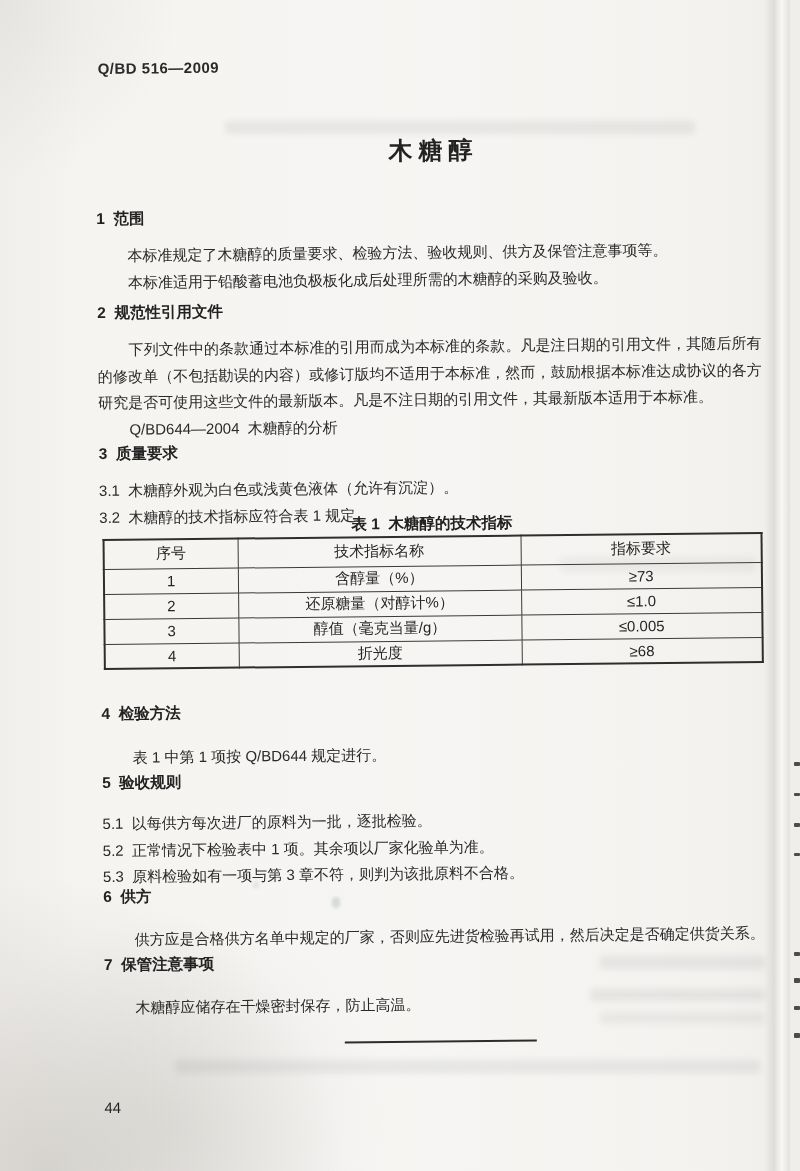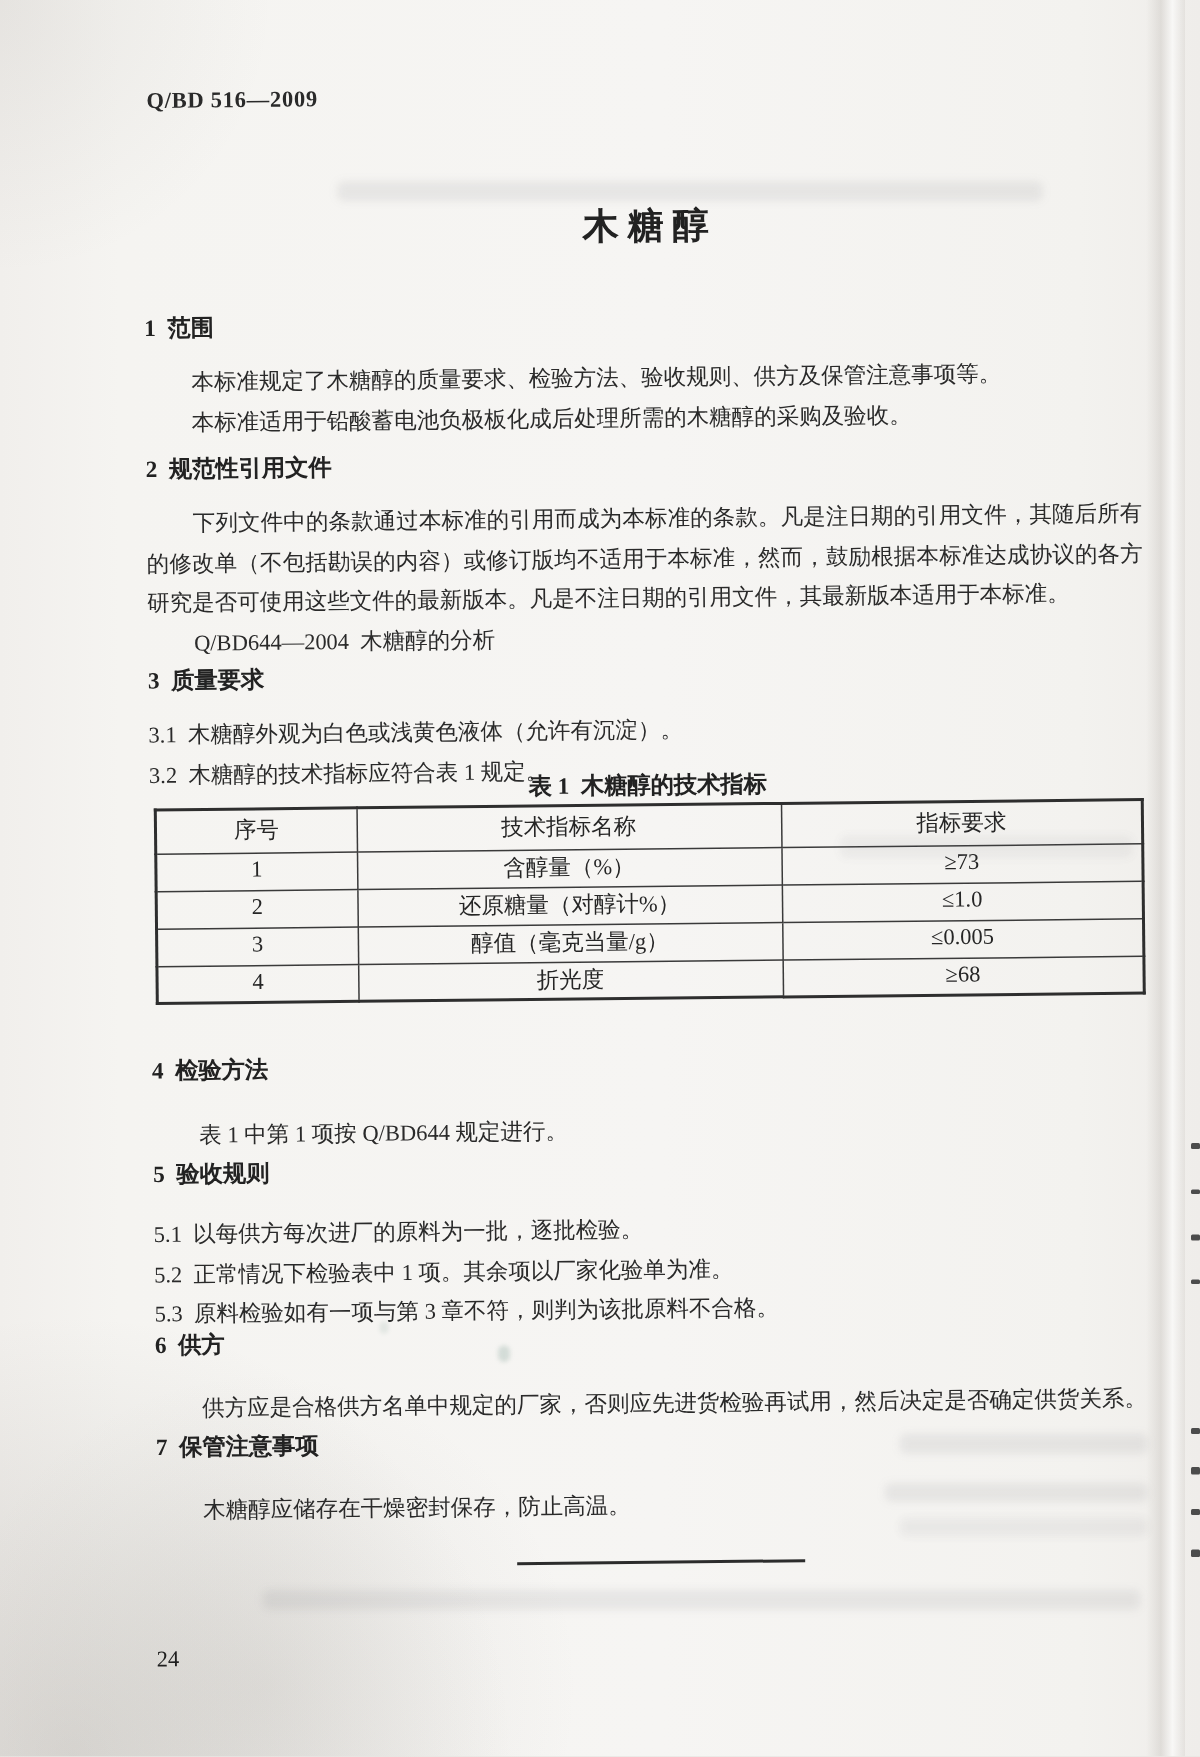--- a/index.html
+++ b/index.html
@@ -1,21 +1,21 @@
 <!DOCTYPE html>
 <html><head>
 <meta charset="utf-8">
 <style>
   * { margin:0; padding:0; box-sizing:border-box; }
   html,body { width:800px; height:1171px; }
   body { background:#e8e6e2; overflow:hidden; }
 
   .photo {
     position:relative; width:800px; height:1171px; overflow:hidden;
-    font-family:Liberation Serif, serif;
+    font-family:Liberation Sans, sans-serif;
     color:#2a2a2a;
     background:
       radial-gradient(circle 420px at 6% 100%, rgba(110,104,96,0.20), rgba(110,104,96,0) 70%),
       radial-gradient(circle 300px at 22% 96%, rgba(120,114,106,0.10), rgba(120,114,106,0) 70%),
       radial-gradient(circle 260px at 0% 0%, rgba(130,125,117,0.10), rgba(130,125,117,0) 70%),
       linear-gradient(90deg,#f1efec 0%,#f5f4f1 10%,#f6f5f3 55%,#f3f2ef 90%,#efedea 100%);
   }
 
   
   .tilt { position:absolute; inset:0; transform:rotate(-0.6deg); transform-origin:100px 585px; }
@@ -145,21 +145,21 @@
       <p class="ind">供方应是合格供方名单中规定的厂家，否则应先进货检验再试用，然后决定是否确定供货关系。</p>
     </div>
 
     <div class="sec" id="sec-storage" style="top:955px">
       <h2>7  保管注意事项</h2>
       <p class="ind item">木糖醇应储存在干燥密封保存，防止高温。</p>
     </div>
 
     <div class="end-rule"></div>
 
-    <div class="page-number">24</div>
+    <div class="page-number">44</div>
   </div>
 
   <div class="smudge" style="left:225px; top:121px; width:470px; height:13px;"></div>
   <div class="smudge" style="left:560px; top:557px; width:195px; height:15px; opacity:.7;"></div>
   <div class="smudge green" style="left:332px; top:897px; width:8px; height:11px;"></div>
   <div class="smudge green" style="left:253px; top:881px; width:6px; height:8px; opacity:.6;"></div>
   <div class="smudge" style="left:600px; top:956px; width:165px; height:13px;"></div>
   <div class="smudge" style="left:590px; top:989px; width:175px; height:12px;"></div>
   <div class="smudge" style="left:600px; top:1012px; width:165px; height:12px; opacity:.8;"></div>
   <div class="smudge" style="left:175px; top:1060px; width:585px; height:13px;"></div>

